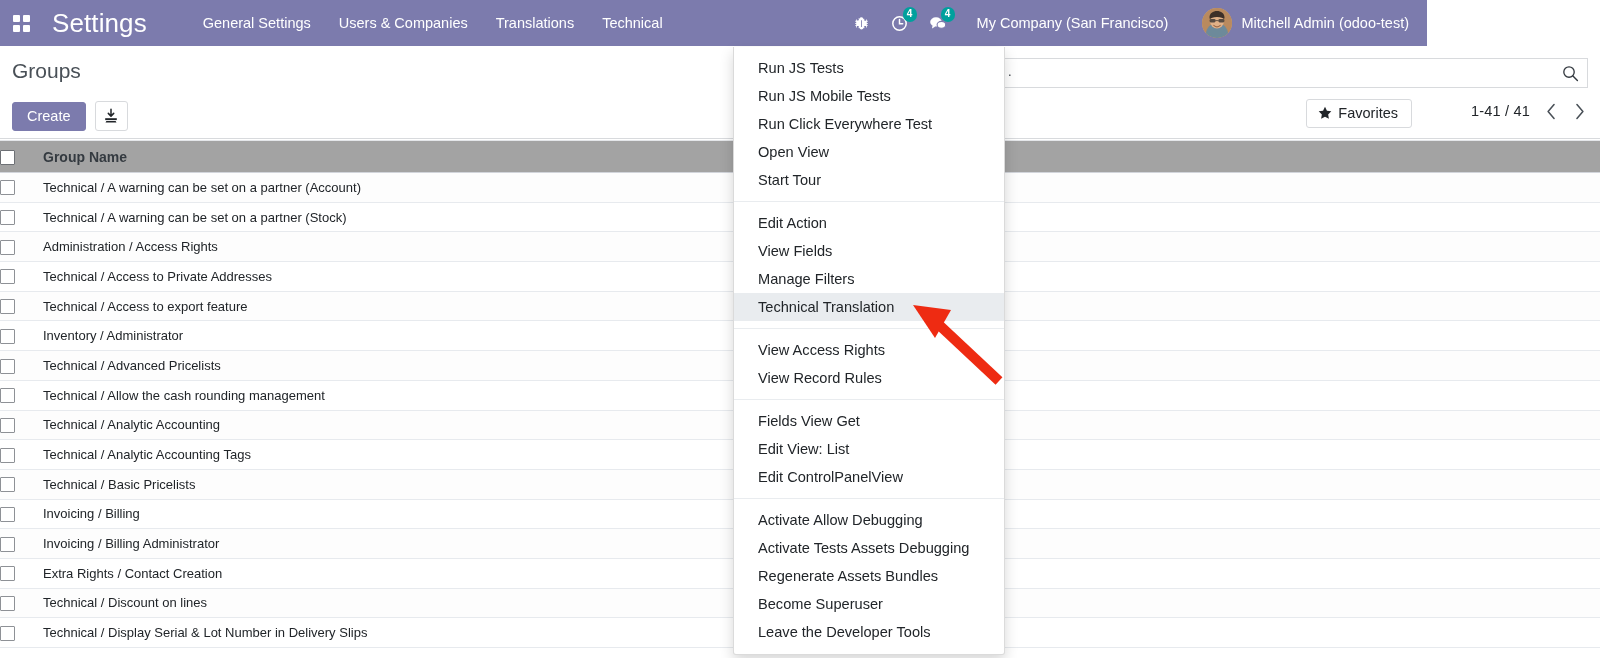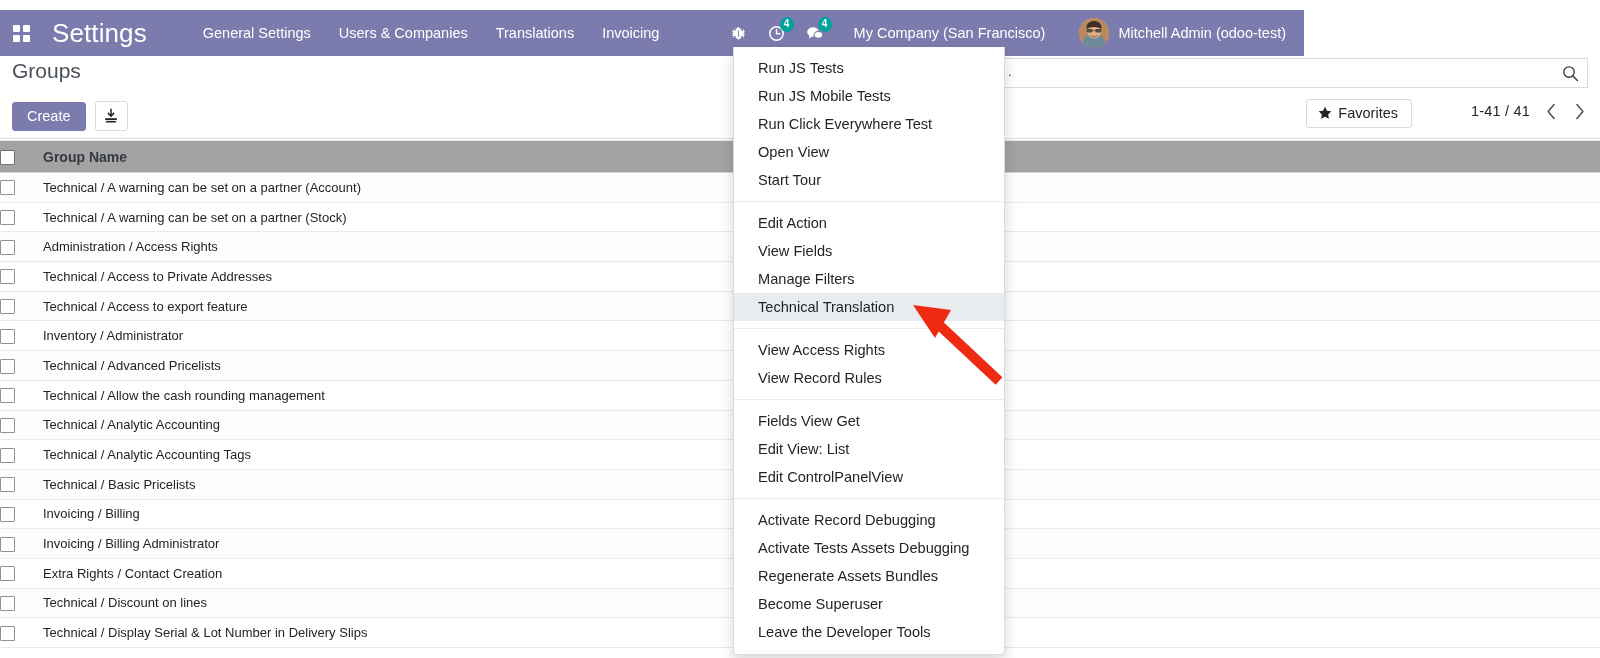--- a/index.html
+++ b/index.html
@@ -5,22 +5,22 @@
   * { box-sizing: border-box; margin: 0; padding: 0; }
   html, body {
     width: 1600px; height: 658px;
     font-family: "Liberation Sans", sans-serif;
     background: #ffffff;
     overflow: hidden;
   }
 
   
   .navbar {
-    position: absolute; top: 10px; left: 0;
-    width: 1304px; height: 46px;
+    position: absolute; top: 0; left: 0;
+    width: 1427px; height: 46px;
     background: #7c7bad;
     display: flex; align-items: center;
     color: #ffffff;
     z-index: 5;
   }
   .apps-menu {
     width: 42px; height: 46px;
     display: flex; align-items: center; justify-content: center;
     cursor: pointer;
   }
@@ -294,21 +294,21 @@
         <i></i>
     </span>
   </div>
 
   <div class="brand">Settings</div>
 
   <div class="nav-items">
     <div class="nav-item">General Settings</div>
     <div class="nav-item">Users &amp; Companies</div>
     <div class="nav-item">Translations</div>
-    <div class="nav-item">Invoicing</div>
+    <div class="nav-item">Technical</div>
   </div>
 
   <div class="navbar-right">
 
     <div class="nav-icon-btn">
       <svg width="15" height="15" viewBox="0 0 16 16">
         <path fill="#ffffff" d="M8 1.2c-1.1 0-2 .75-2.2 1.75l-.6-.5-.55.65.75.63c-.3.28-.54.63-.68 1.02H3.2V3.6h-.85v1.55h-1v.85h1V7.5H1.1v.85h1.25v1.5h-1v.85h1v1.55h.85v-1.55h1.52c.14.4.38.75.68 1.03l-.75.62.55.66.6-.5C6 13.6 6.9 14.35 8 14.35s2-.75 2.2-1.84l.6.5.55-.66-.75-.62c.3-.28.54-.63.68-1.03h1.52v1.55h.85v-1.55h1v-.85h-1v-1.5h1.25V7.5h-1.25V6h1v-.85h-1V3.6h-.85v1.55h-1.52a2.6 2.6 0 00-.68-1.02l.75-.63-.55-.65-.6.5C10 1.95 9.1 1.2 8 1.2zm-.45 3.2h.9v7.2h-.9z"></path>
       </svg>
     </div>
 
@@ -491,21 +491,21 @@
     <div class="menu-item">Manage Filters</div>
     <div class="menu-item active">Technical Translation</div>
     <div class="menu-divider"></div>
     <div class="menu-item">View Access Rights</div>
     <div class="menu-item">View Record Rules</div>
     <div class="menu-divider"></div>
     <div class="menu-item">Fields View Get</div>
     <div class="menu-item">Edit View: List</div>
     <div class="menu-item">Edit ControlPanelView</div>
     <div class="menu-divider"></div>
-    <div class="menu-item">Activate Record Debugging</div>
+    <div class="menu-item">Activate Allow Debugging</div>
     <div class="menu-item">Activate Tests Assets Debugging</div>
     <div class="menu-item">Regenerate Assets Bundles</div>
     <div class="menu-item">Become Superuser</div>
     <div class="menu-item">Leave the Developer Tools</div>
   </div>
 
 <svg class="arrow-overlay">
   <g>
     <line x1="999" y1="381" x2="936" y2="322" stroke="#ee2b12" stroke-width="10" stroke-linecap="butt"></line>
     <polygon points="913,305 951,310 935,338" fill="#ee2b12"></polygon>

